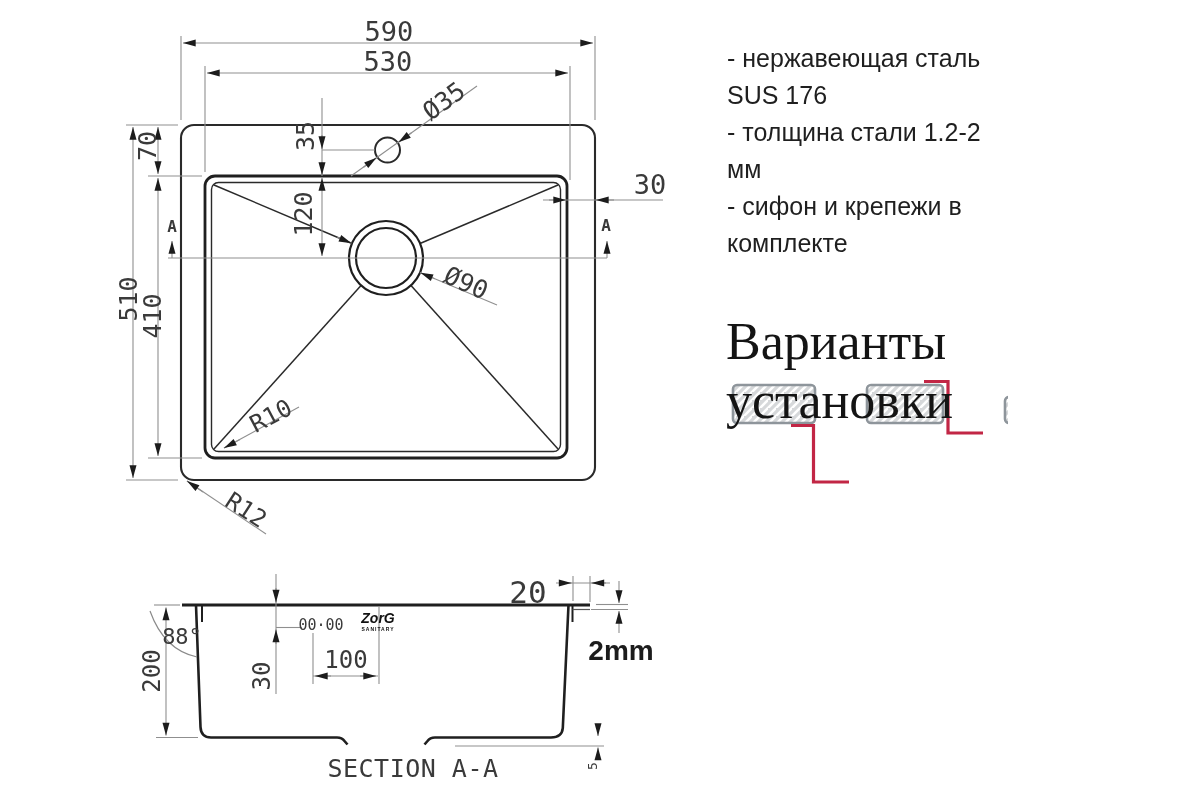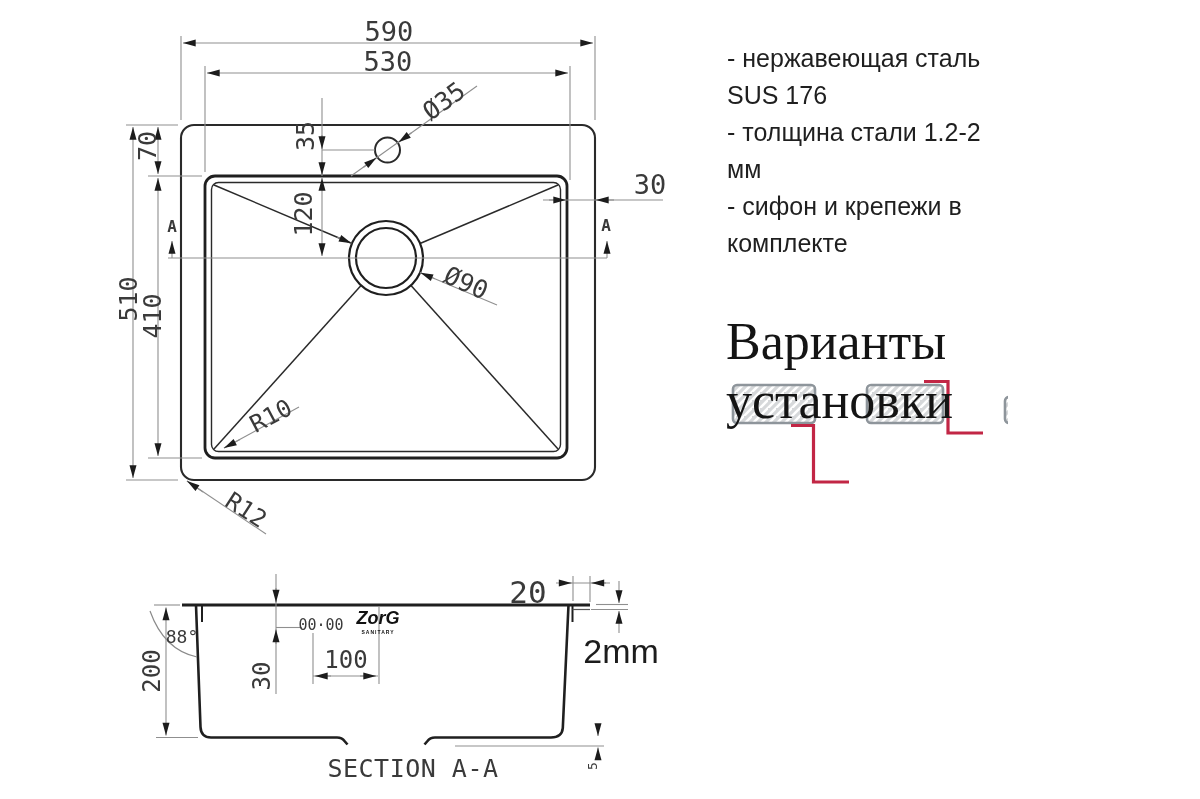--- a/index.html
+++ b/index.html
@@ -12,21 +12,21 @@
   svg{position:absolute;left:0;top:0;}
   .lbl{position:absolute;transform:translate(-50%,-50%);color:var(--text);
        white-space:nowrap;line-height:1;}
   .sans{font-family:"Liberation Sans",sans-serif;}
   .specs{position:absolute;left:727px;top:40px;font-family:"Liberation Sans",sans-serif;
          font-size:25px;line-height:37px;color:#1f1f1f;}
   .install-title{position:absolute;left:726px;top:312px;font-family:"Liberation Serif",serif;
          font-size:52px;color:#141414;}
   .logo{position:absolute;left:378px;top:621px;transform:translate(-50%,-50%);
         display:flex;flex-direction:column;align-items:center;color:#111;}
-  .logo .z{font-family:"Liberation Sans",sans-serif;font-weight:700;font-size:18px;
+  .logo .z{font-family:"Liberation Sans",sans-serif;font-weight:700;font-size:14px;
         font-style:italic;letter-spacing:0;}
   .logo .s{font-family:"Liberation Sans",sans-serif;font-weight:700;font-size:5px;letter-spacing:1px;}
 </style>
 </head>
 <body>
 
 <div class="canvas">
 
 <svg width="1200" height="799" viewBox="0 0 1200 799">
   <defs>
@@ -164,22 +164,22 @@
 <span class="lbl" style="left:152px;top:316px;font-size:25px;transform:translate(-50%,-50%) rotate(-90deg);">410</span>
 <span class="lbl" style="left:303px;top:214px;font-size:25px;transform:translate(-50%,-50%) rotate(-90deg);">120</span>
 <span class="lbl" style="left:466px;top:283px;font-size:25px;transform:translate(-50%,-50%) rotate(24deg);">Ø90</span>
 <span class="lbl" style="left:650px;top:184px;font-size:27px;">30</span>
 <span class="lbl" style="left:271px;top:416px;font-size:24px;transform:translate(-50%,-50%) rotate(-28deg);">R10</span>
 <span class="lbl" style="left:246px;top:510px;font-size:24px;transform:translate(-50%,-50%) rotate(33deg);">R12</span>
 <span class="lbl" style="left:172px;top:227px;font-size:16px;font-weight:bold;">A</span>
 <span class="lbl" style="left:606px;top:226px;font-size:16px;font-weight:bold;">A</span>
 
 <span class="lbl" style="left:528px;top:592px;font-size:31px;">20</span>
-<span class="lbl sans" style="left:621px;top:651px;font-size:34px;color:#1c1c1c;">2mm</span>
-<span class="lbl" style="left:182px;top:637px;font-size:18px;">88°</span>
+<span class="lbl sans" style="left:621px;top:651px;font-size:28px;color:#1c1c1c;font-weight:bold;">2mm</span>
+<span class="lbl" style="left:182px;top:637px;font-size:22px;">88°</span>
 <span class="lbl" style="left:152px;top:671px;font-size:24px;transform:translate(-50%,-50%) rotate(-90deg);">200</span>
 <span class="lbl" style="left:262px;top:676px;font-size:24px;transform:translate(-50%,-50%) rotate(-90deg);">30</span>
 <span class="lbl" style="left:346px;top:660px;font-size:24px;">100</span>
 <span class="lbl" style="left:321px;top:625px;font-size:15px;">00·00</span>
 <span class="lbl" style="left:592px;top:766px;font-size:13px;transform:translate(-50%,-50%) rotate(-90deg);">5</span>
 <span class="lbl" style="left:413px;top:768px;font-size:25px;letter-spacing:0.5px;">SECTION A-A</span>
 
 <div class="logo">
   <span class="z">ZorG</span>
   <span class="s">SANITARY</span>

